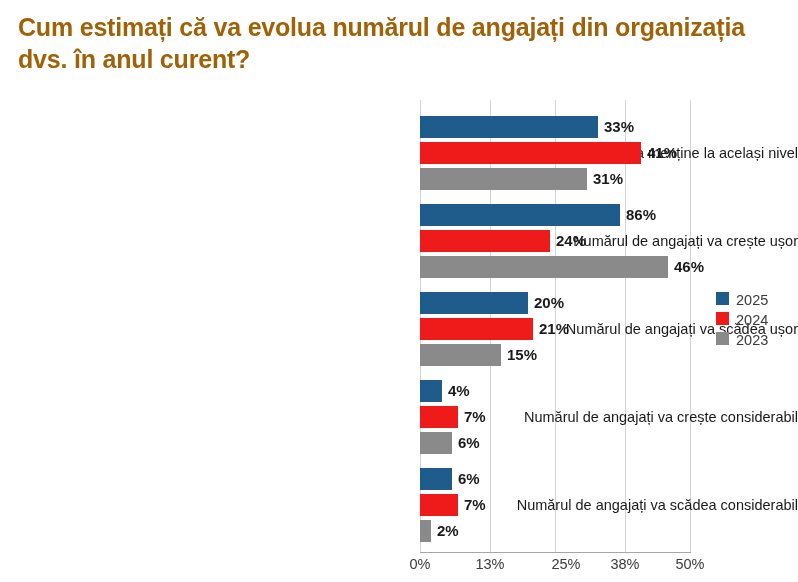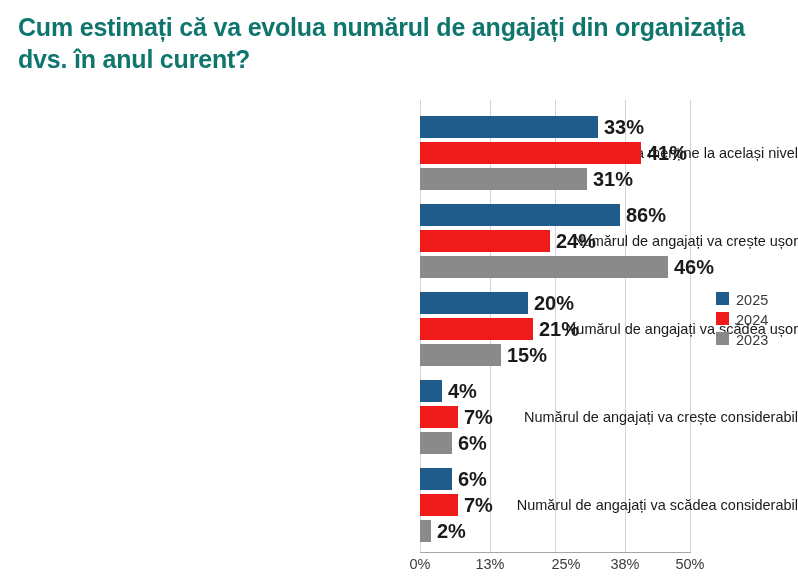--- a/index.html
+++ b/index.html
@@ -16,21 +16,21 @@
     position: relative;
   }
   .title {
     position: absolute;
     left: 18px;
     top: 12px;
     width: 750px;
     font-size: 25px;
     font-weight: bold;
     line-height: 1.26;
-    color: #0f766e;
+    color: #a16207;
     letter-spacing: -0.2px;
   }
   
   .chart {
     position: absolute;
     left: 0;
     top: 96px;
     width: 798px;
     height: 486px;
   }
@@ -90,21 +90,21 @@
   .bar {
     position: absolute;
     left: 420px;
     height: 22px;
   }
   .bar.s2025 { background: #1f5c8b; }
   .bar.s2024 { background: #ef1b1b; }
   .bar.s2023 { background: #8a8a8a; }
   .bar-value {
     position: absolute;
-    font-size: 20px;
+    font-size: 15px;
     font-weight: bold;
     color: #1a1a1a;
     white-space: nowrap;
     line-height: 22px;
     height: 22px;
   }
   
   .legend {
     position: absolute;
     left: 716px;

